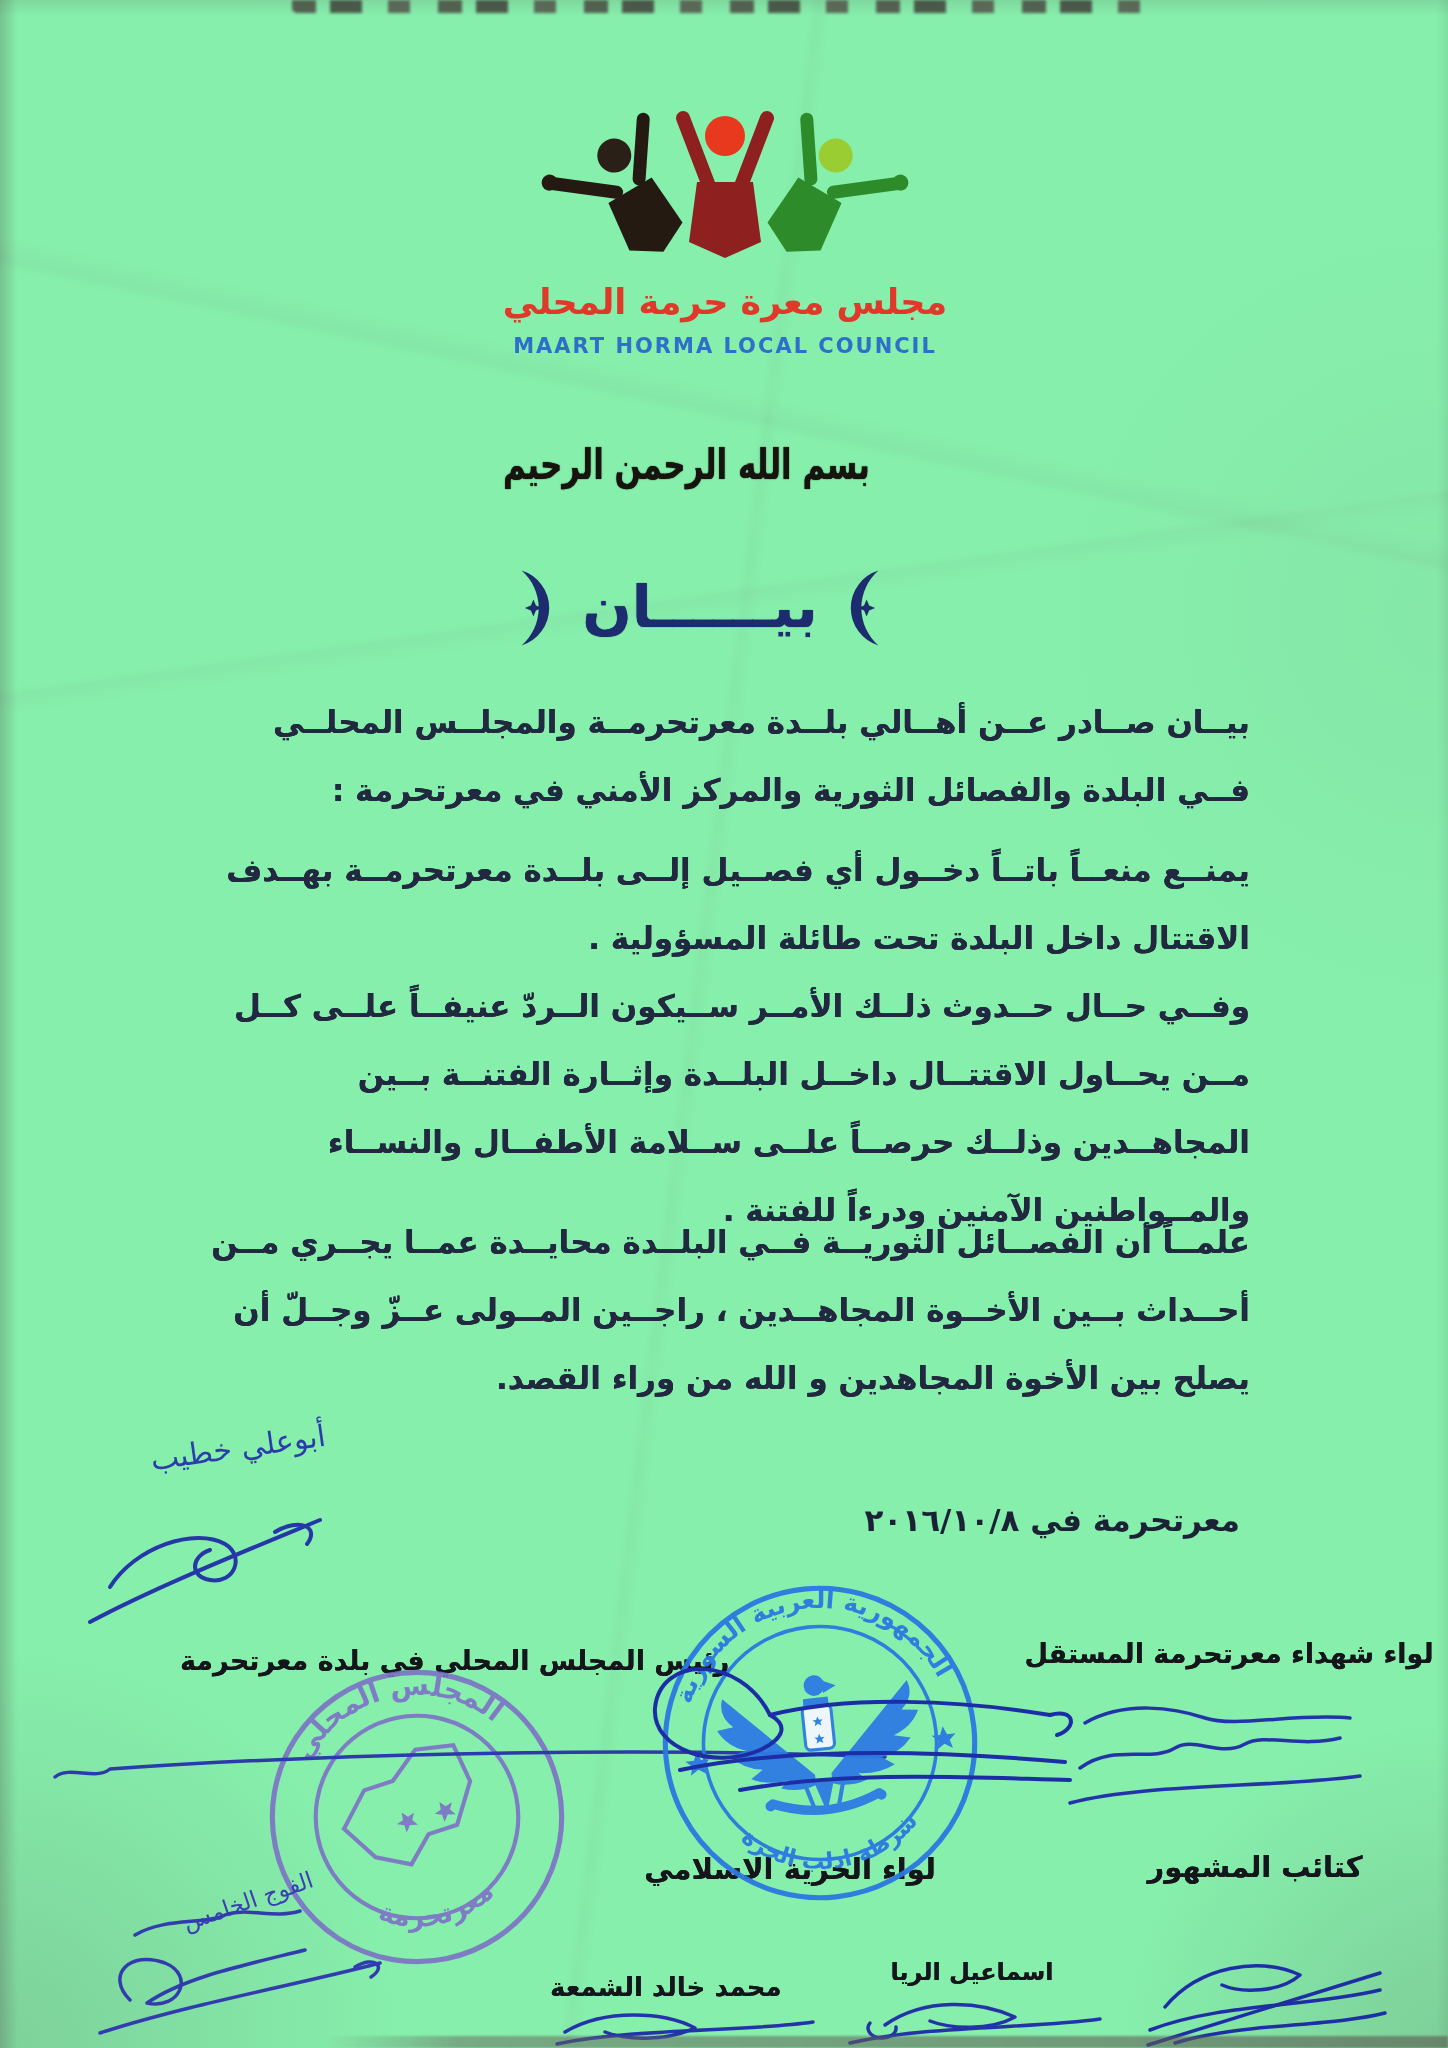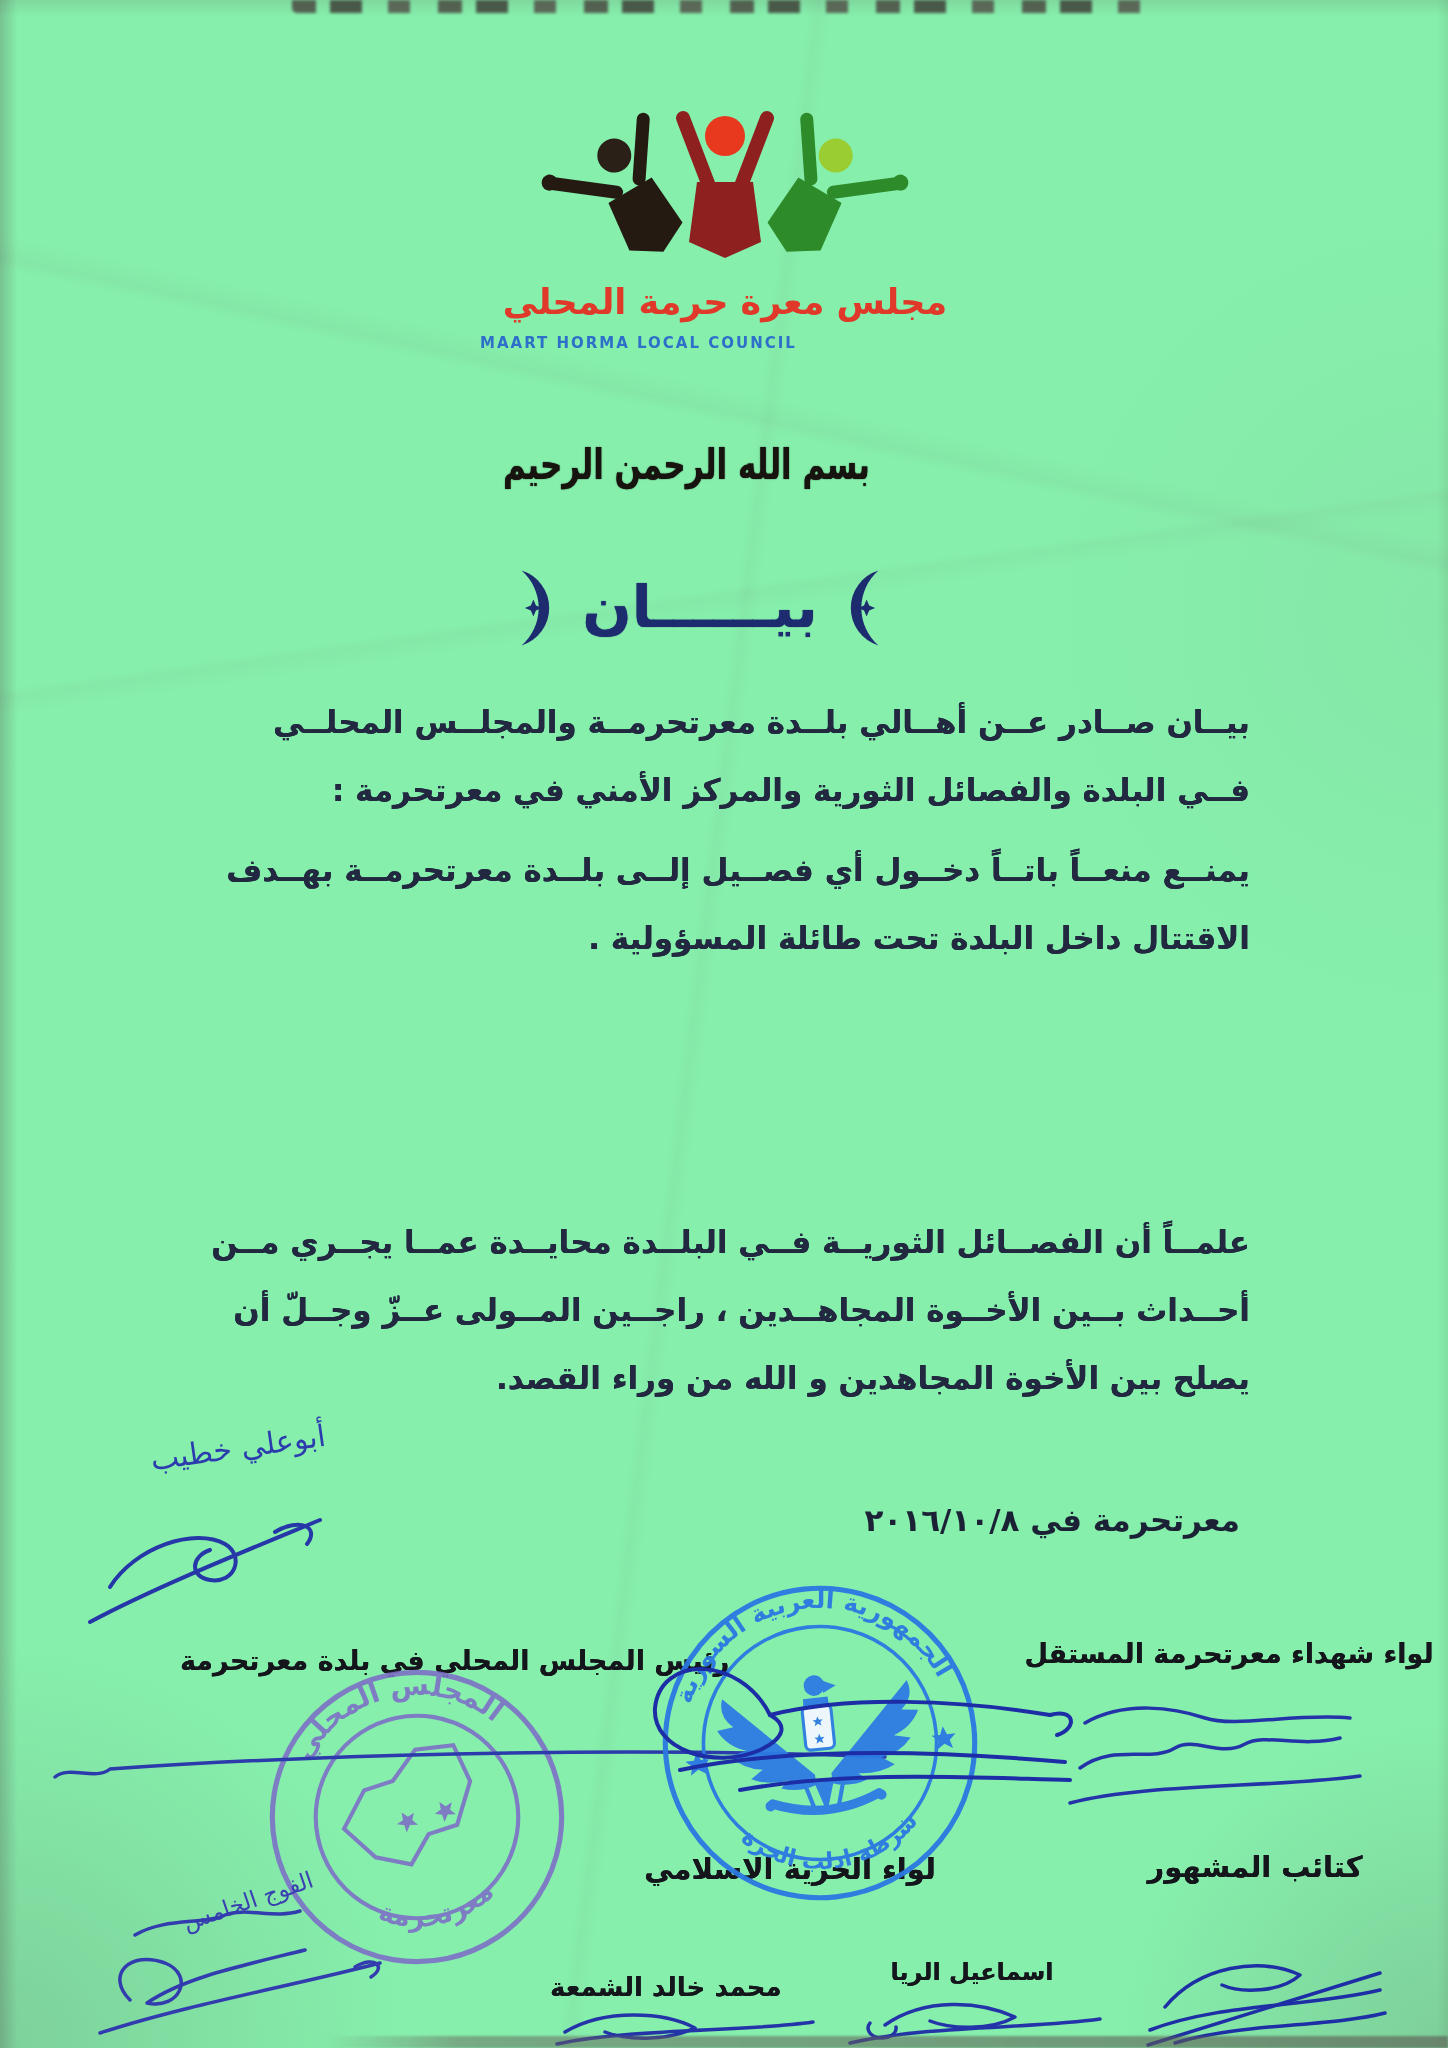--- a/index.html
+++ b/index.html
@@ -32,22 +32,22 @@
       #514b45 96px 118px, transparent 118px 146px);
     border-radius:0 0 5px 5px;
   }
   .bottom-strip{
     left:325px;top:2036px;width:1123px;height:12px;filter:blur(1px);
     background:linear-gradient(to right, rgba(110,106,98,0), rgba(104,100,92,.5) 12%, rgba(92,89,82,.62));
   }
   
   .logo-ar{left:480px;top:282px;width:490px;text-align:center;
     font-size:35px;font-weight:bold;color:#e0392a;direction:rtl;letter-spacing:1px;}
-  .logo-en{left:480px;top:334px;width:490px;text-align:left;
-    font-size:15px;font-weight:bold;color:#2d6fc9;letter-spacing:2px;}
+  .logo-en{left:480px;top:334px;width:490px;text-align:center;
+    font-size:21px;font-weight:bold;color:#2d6fc9;letter-spacing:2px;}
   
   .bismillah{left:530px;top:446px;width:340px;text-align:center;direction:rtl;
     font-size:31px;font-weight:bold;color:#17130f;white-space:nowrap;
     text-shadow:0 0 1px #17130f;transform:scaleY(1.35);}
   
   .title-row{left:450px;top:562px;width:500px;display:flex;align-items:center;
     justify-content:center;gap:35px;direction:rtl;}
   .title-text{font-size:58px;font-weight:bold;color:#1d2c6e;line-height:1.2;
     text-shadow:0 0 1px #1d2c6e;}
   
@@ -119,20 +119,21 @@
     </svg>
     <span class="title-text">بيــــــان</span>
     <svg width="34" height="92" viewBox="0 0 40 96" style="transform:scaleX(-1);">
       <path d="M30,4 A46,46 0 0 0 30,92 A58,58 0 0 1 30,4 Z" fill="#1d2c6e"></path>
       <path d="M16,38 L19,45 L26,48 L19,51 L16,58 L13,51 L6,48 L13,45 Z" fill="#1d2c6e"></path>
     </svg>
   </div>
 
   <div class="abs para p1">بيــان صــادر عــن أهــالي بلــدة معرتحرمــة والمجلــس المحلــي فــي البلدة والفصائل الثورية والمركز الأمني في معرتحرمة :</div>
   <div class="abs para p2">يمنــع منعــاً باتــاً دخــول أي فصــيل إلــى بلــدة معرتحرمــة بهــدف الاقتتال داخل البلدة تحت طائلة المسؤولية .</div>
+  <div class="abs para p3">وفــي حــال حــدوث ذلــك الأمــر ســيكون الــردّ عنيفــاً علــى كــل مــن يحــاول الاقتتــال داخــل البلــدة وإثــارة الفتنــة بــين المجاهــدين وذلــك حرصــاً علــى ســلامة الأطفــال والنســاء والمــواطنين الآمنين ودرءاً للفتنة .</div>
   <div class="abs para p4">علمــاً أن الفصــائل الثوريــة فــي البلــدة محايــدة عمــا يجــري مــن أحــداث بــين الأخــوة المجاهــدين ، راجــين المــولى عــزّ وجــلّ أن يصلح بين الأخوة المجاهدين و الله من وراء القصد.</div>
 
   <div class="abs note-top">أبوعلي خطيب</div>
   <svg class="abs" style="left:75px;top:1492px;" width="260" height="150" viewBox="0 0 260 150">
     <g class="pen" stroke="#2637a8" stroke-width="4">
       <path d="M35,95 C60,55 120,35 150,52 C170,64 160,92 135,88 C115,85 115,65 135,58"></path>
       <path d="M15,130 C80,95 180,55 245,28"></path>
       <path d="M200,40 C225,25 245,35 232,52"></path>
     </g>
   </svg>

